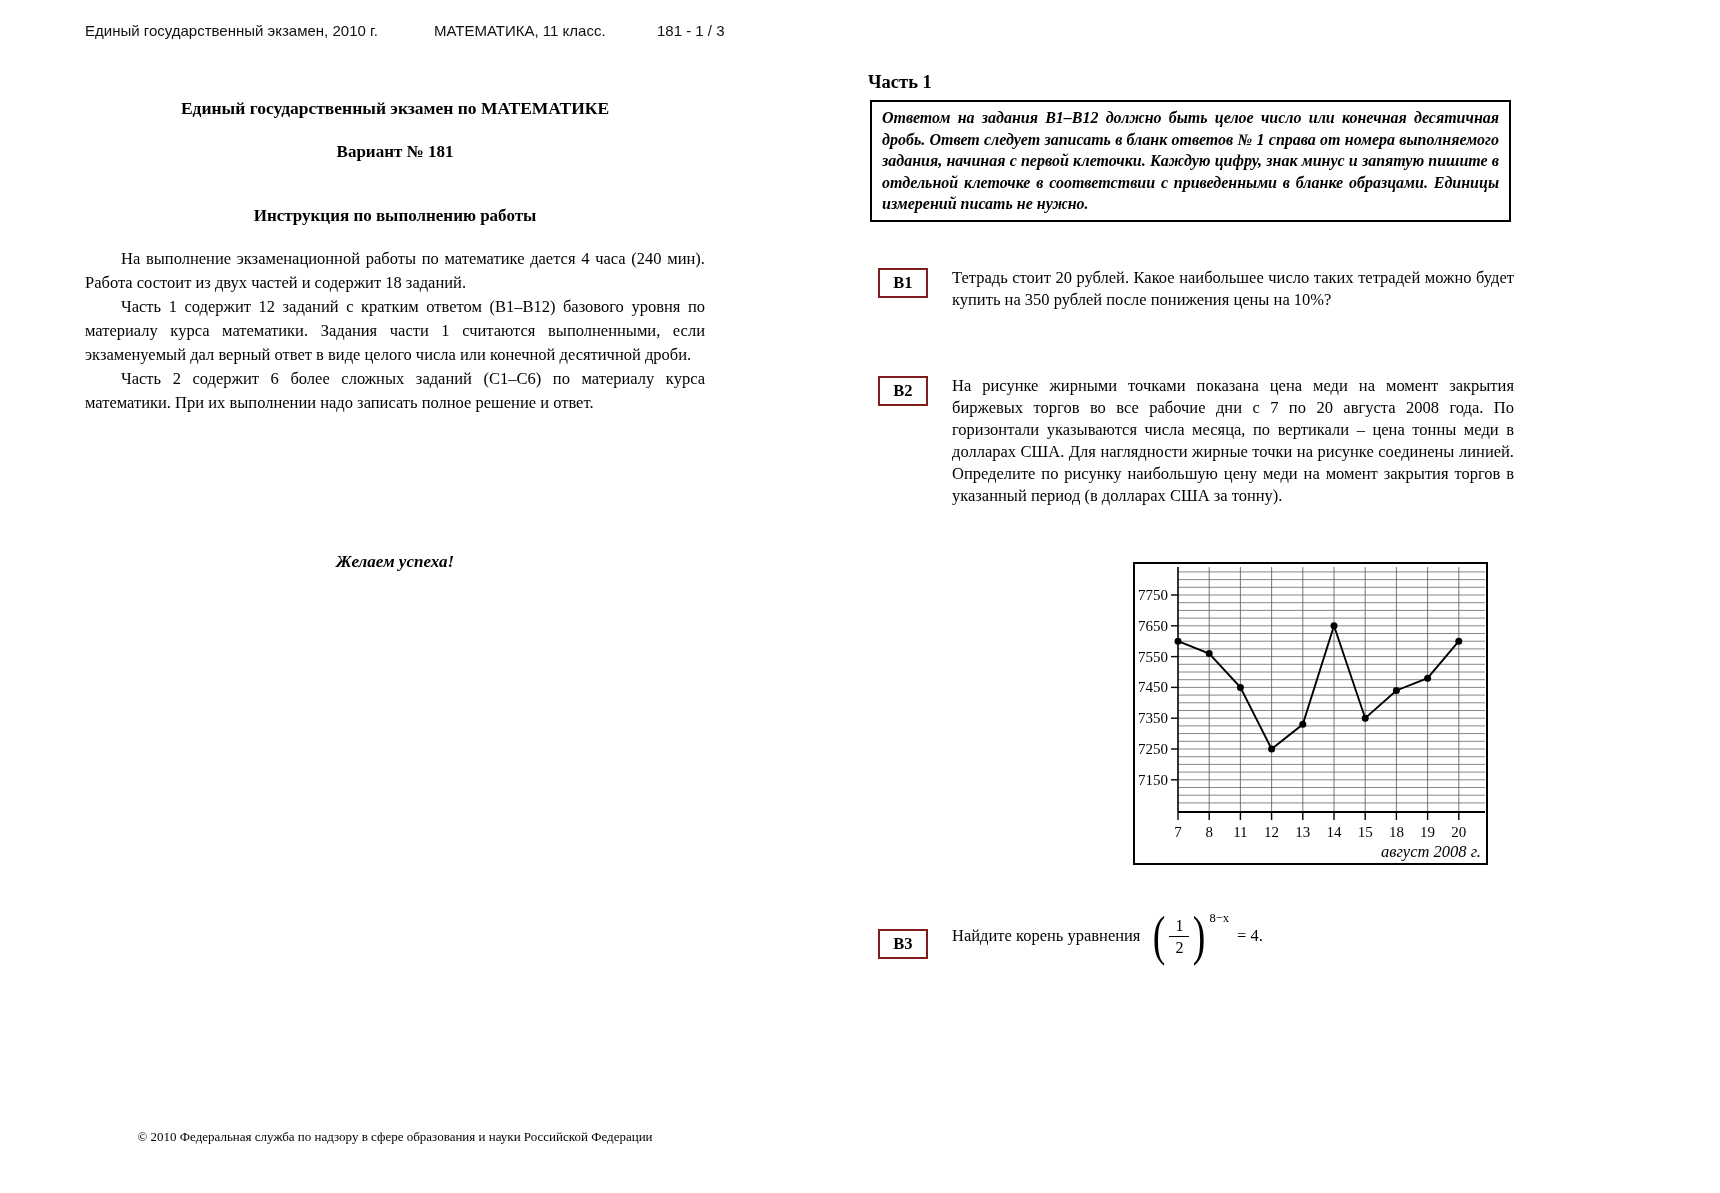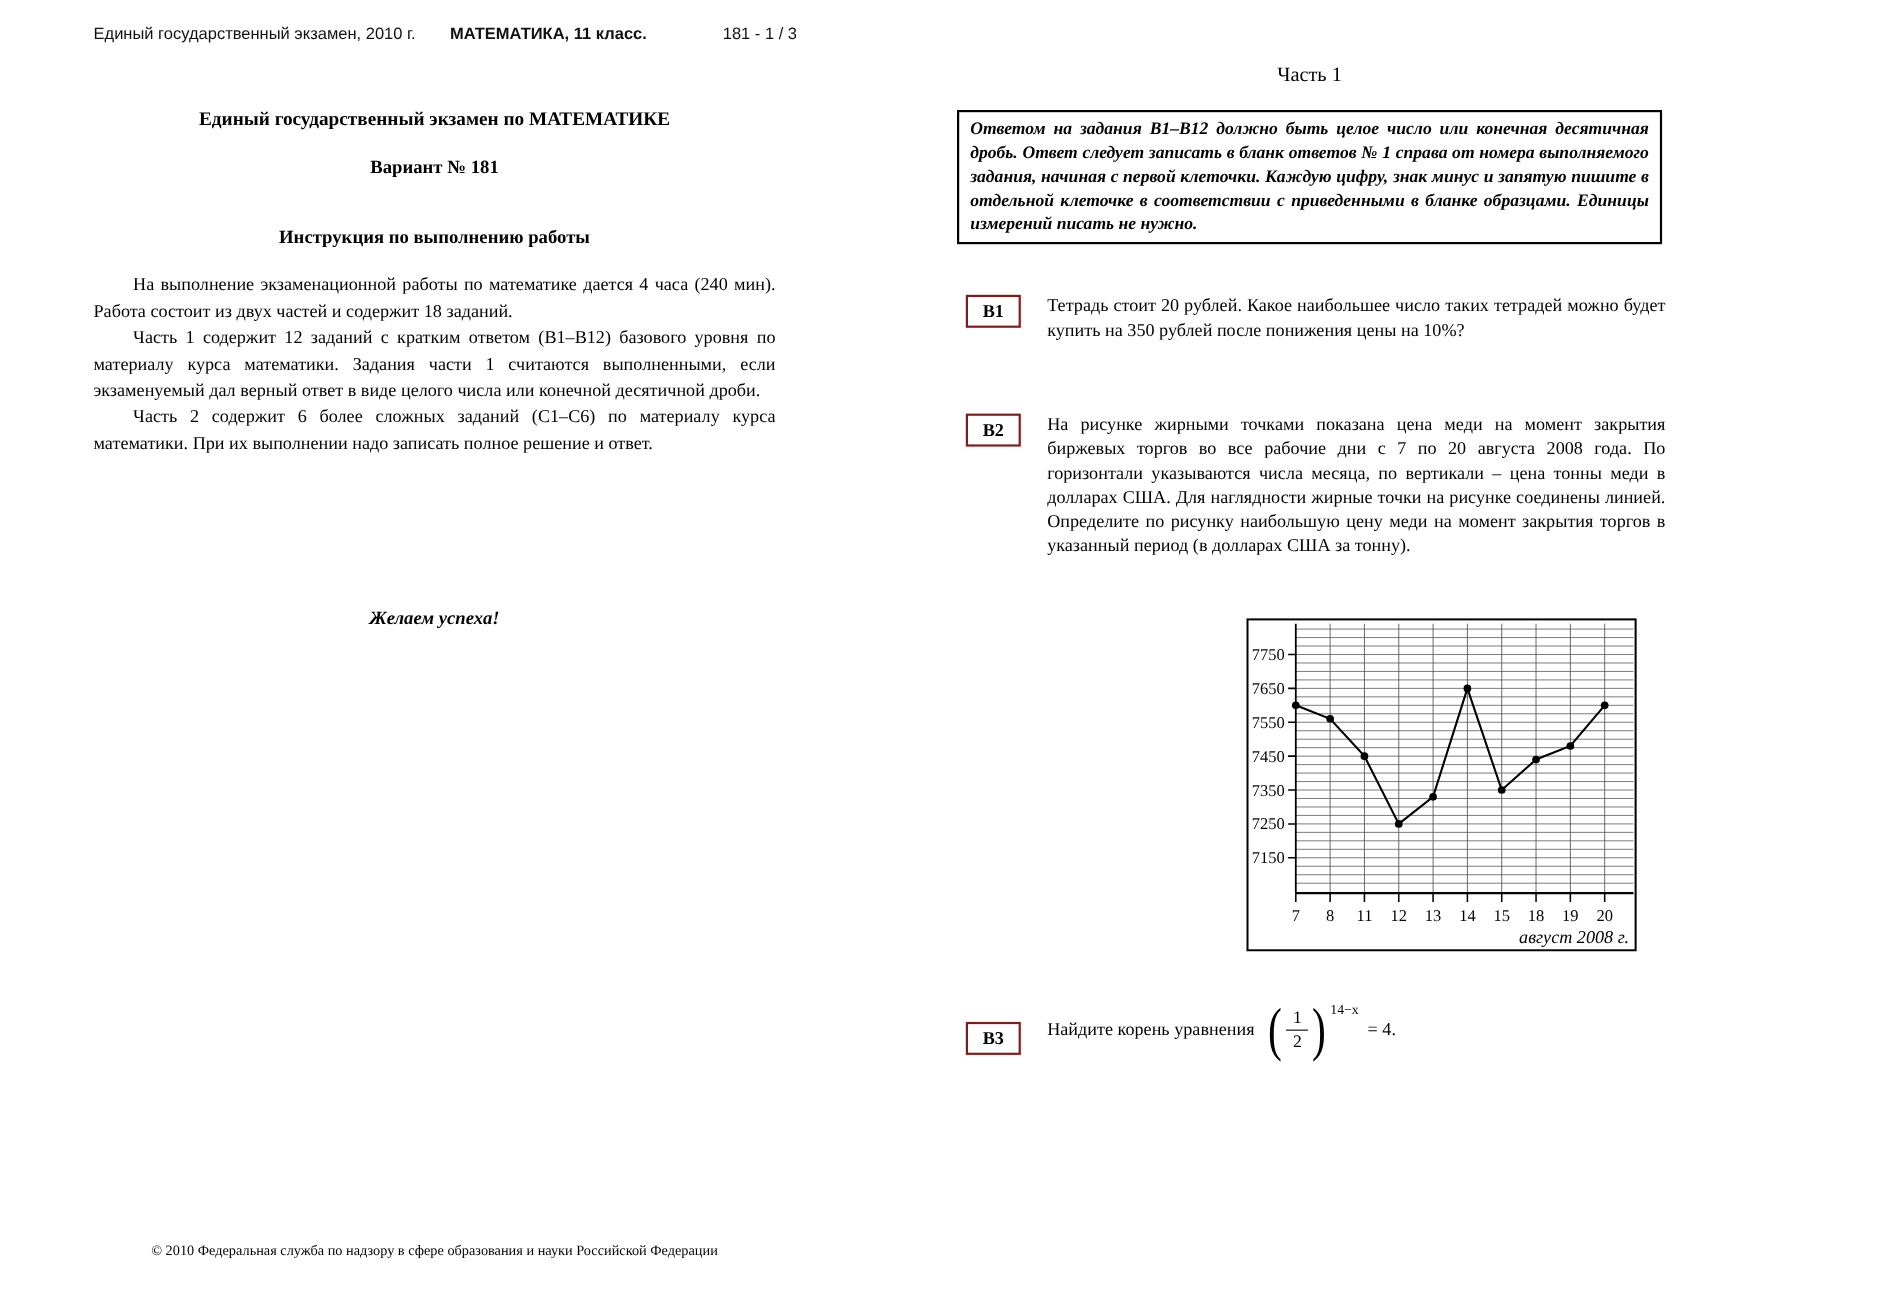--- a/index.html
+++ b/index.html
@@ -5,40 +5,40 @@
   html,body { margin:0; padding:0; }
   body {
     width:1720px; height:1193px; position:relative; background:#ffffff; color:#000;
     font-family:"Liberation Serif", serif; overflow:hidden;
   }
   
   .runhead { position:absolute; top:22px; left:0; width:1720px; height:22px;
     font-family:"Liberation Sans", sans-serif; font-size:15px; color:#111; }
   .runhead span { position:absolute; white-space:nowrap; }
   .rh-left { left:85px; }
-  .rh-center { left:409px;font-weight:bold; }
+  .rh-center { left:434px; }
   .rh-right { left:657px; }
 
   
   .left-col { position:absolute; left:85px; top:90px; width:620px; }
   .doc-title { position:absolute; top:8px; left:0; width:620px; text-align:center;
     font-weight:bold; font-size:17.5px; }
   .doc-variant { position:absolute; top:52px; left:0; width:620px; text-align:center;
     font-weight:bold; font-size:17px; }
   .doc-instr-head { position:absolute; top:116px; left:0; width:620px; text-align:center;
     font-weight:bold; font-size:17px; }
   .paras { position:absolute; top:157px; left:0; width:620px; }
   .paras p { margin:0; font-size:16.5px; line-height:24px; text-align:justify; text-indent:36px; }
   .wish { position:absolute; top:462px; left:0; width:620px; text-align:center;
     font-weight:bold; font-style:italic; font-size:17px; }
 
   
   .right-col { position:absolute; left:868px; top:55px; width:645px; height:1100px; }
-  .part-head { position:absolute; top:4px; left:0; width:645px; text-align:center;
-    font-weight:normal; font-size:18.5px; }
+  .part-head { position:absolute; top:17px; left:0; width:645px; text-align:left;
+    font-weight:bold; font-size:18.5px; }
   .instr-box { position:absolute; top:45px; left:2px; width:617px; border:2px solid #000;
     padding:5px 10px; font-weight:bold; font-style:italic; font-size:16px;
     line-height:21.5px; text-align:justify; }
 
   .task { position:absolute; left:10px; display:flex; align-items:flex-start; }
   .task-label { flex:0 0 auto; width:46px; height:26px; border:2px solid #7f1d1d;
     display:flex; align-items:center; justify-content:center;
     font-weight:bold; font-size:16.5px; margin-top:1px; }
   .task-text { margin-left:24px; width:562px; font-size:16.5px; line-height:22px;
     text-align:justify; }
@@ -198,21 +198,21 @@
     <div class="task-label">В3</div>
     <div class="task-text">
       <span>Найдите корень уравнения</span>
       <span class="b3-formula">
         <span class="paren">(</span>
         <span class="frac">
           <span class="num">1</span>
           <span class="den">2</span>
         </span>
         <span class="paren">)</span>
-        <span class="fexp">14−x</span>
+        <span class="fexp">8−x</span>
         <span class="frhs">= 4.</span>
       </span>
     </div>
   </div>
 </div>
 
 <div class="footer">
   <div>© 2010  Федеральная служба по надзору в сфере образования и науки Российской Федерации</div>
 </div>
 

